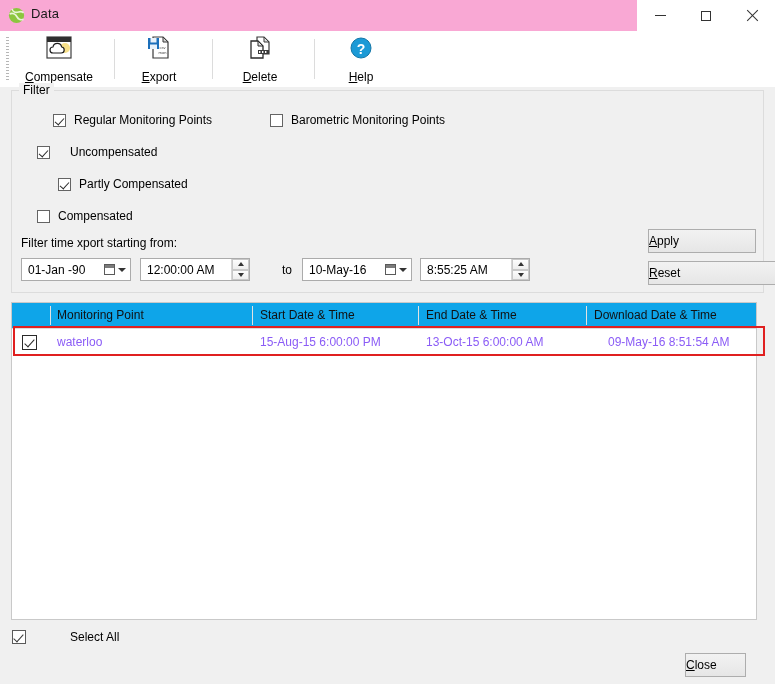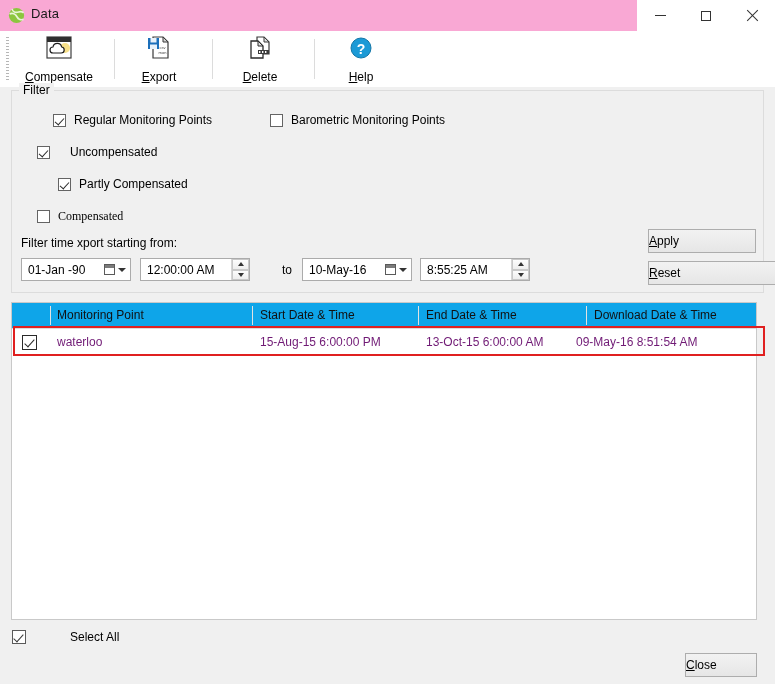--- a/index.html
+++ b/index.html
@@ -187,21 +187,21 @@
     position: absolute;
     border: 1px solid #adadad;
     background: linear-gradient(to bottom, #f2f2f2, #e6e6e6);
     box-sizing: border-box;
     display:flex; align-items:center; justify-content:flex-start;
     font-size: 12px; color:#000;
     cursor: default;
   }
   .btn-apply { left: 648px; top: 229px; width: 108px; height: 24px; }
   .btn-reset { left: 648px; top: 261px; width: 132px; height: 24px; }
-  .btn-close { left: 685px; top: 653px; width: 72px; height: 24px; }
+  .btn-close { left: 685px; top: 653px; width: 61px; height: 24px; }
 
   
   .listwrap {
     position: absolute; left: 11px; top: 302px;
     width: 746px; height: 318px;
     border: 1px solid #c9c9c9;
     background: #fff;
     box-sizing: border-box;
   }
   .list-header {
@@ -218,21 +218,21 @@
   .hdiv {
     position: absolute; top: 3px;
     width: 1px; height: 19px; background: #e2e2e2;
   }
   .row {
     position: relative;
     height: 27px;
   }
   .rcell {
     position: absolute; top: 6px;
-    font-size: 12px; color: #701a75;
+    font-size: 12px; color: #8b5cf6;
     white-space: nowrap;
   }
   .row-cbox {
     position: absolute; left: 10px; top: 6px;
     width: 15px; height: 15px;
     border: 1px solid #2a2a2a;
     background: #fff; box-sizing: border-box;
   }
   .row-cbox:after {
     content:""; position:absolute; left:4px; top:1px;
@@ -372,21 +372,21 @@
   <div class="cb-row" style="left:37px; top:145px;gap:12px;">
     <span class="cbox checked"></span>
     <span class="cb-label">Uncompensated</span>
   </div>
 
   <div class="cb-row" style="left:37px; top:177px;margin-left:21px;">
     <span class="cbox checked"></span>
     <span class="cb-label">Partly Compensated</span>
   </div>
 
-  <div class="cb-row" style="left:37px; top:209px;font-family:Liberation Serif, serif;">
+  <div class="cb-row" style="left:37px; top:209px;">
     <span class="cbox"></span>
     <span class="cb-label">Compensated</span>
   </div>
 
   <div class="filter-from-label">Filter time xport starting from:</div>
 
   <div class="field" style="left:21px; width:110px;">
     <span class="fval">01-Jan -90</span>
     <span class="dd-btn">
       <span class="cal-ico"></span>
@@ -445,21 +445,21 @@
       <span class="hcell" style="left:414px;">End Date &amp; Time</span>
       <span class="hdiv" style="left:574px;"></span>
       <span class="hcell" style="left:582px;">Download Date &amp; Time</span>
     </div>
 
     <div class="row">
       <span class="row-cbox"></span>
       <span class="rcell" style="left:45px;">waterloo</span>
       <span class="rcell" style="left:248px;">15-Aug-15 6:00:00 PM</span>
       <span class="rcell" style="left:414px;">13-Oct-15 6:00:00 AM</span>
-      <span class="rcell" style="left:564px;text-align:center;">09-May-16 8:51:54 AM</span>
+      <span class="rcell" style="left:596px;text-align:center;">09-May-16 8:51:54 AM</span>
     </div>
   </div>
 
   <div class="redbox"></div>
 
   <div class="bottom-sep"></div>
 
   <div class="selectall">
     <span class="cbox-lg"></span>
     <span class="cb-label">Select All</span>

